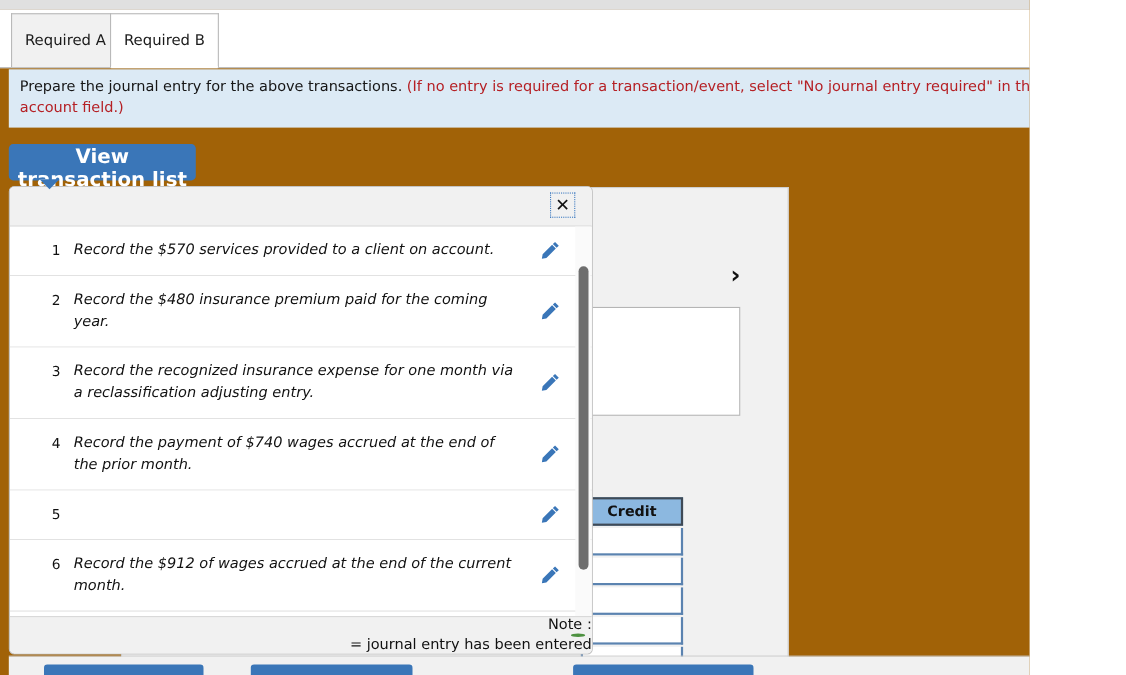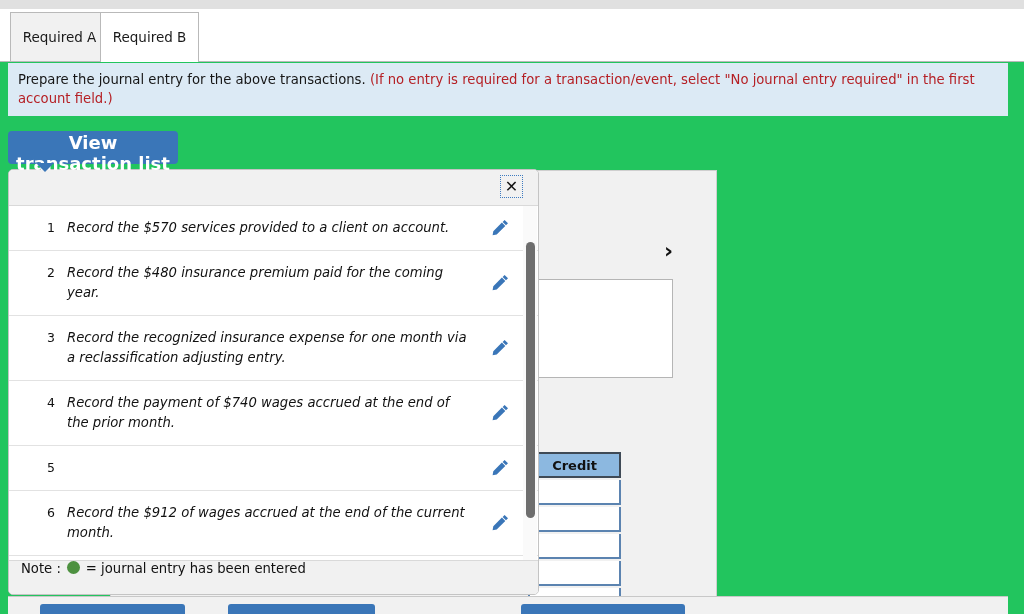--- a/index.html
+++ b/index.html
@@ -4,24 +4,24 @@
 <title>Journal Entry Worksheet</title>
 <style>
   html, body {
     margin: 0;
     padding: 0;
     background: #ffffff;
     font-family: "DejaVu Sans", "Liberation Sans", sans-serif;
   }
   #root {
     position: relative;
-    width: 1024px;
+    width: 936px;
     height: 614px;
     overflow: hidden;
-    background: #22c55e;
+    background: #a16207;
   }
 
   
   .top-strip {
     position: absolute;
     left: 0; top: 0;
     width: 1024px; height: 9px;
     background: #e0e0e0;
   }
 
@@ -279,24 +279,25 @@
     width: 20px; height: 20px;
   }
   .popup-note {
     position: absolute;
     left: 0; bottom: 0;
     width: 529px; height: 34px;
     box-sizing: border-box;
     background: #f1f1f1;
     border-top: 1px solid #d9d9d9;
     display: flex;
-    align-items: flex-start;
+    align-items: flex-end;
     padding-left: 12px;
     font-size: 13.2px;
     color: #111111;
+    flex-direction: column;
   }
   .note-dot {
     display: inline-block;
     width: 13px; height: 13px;
     border-radius: 50%;
     background: #4d9140;
     margin: 0 6px;
     vertical-align: middle;
   }
 

